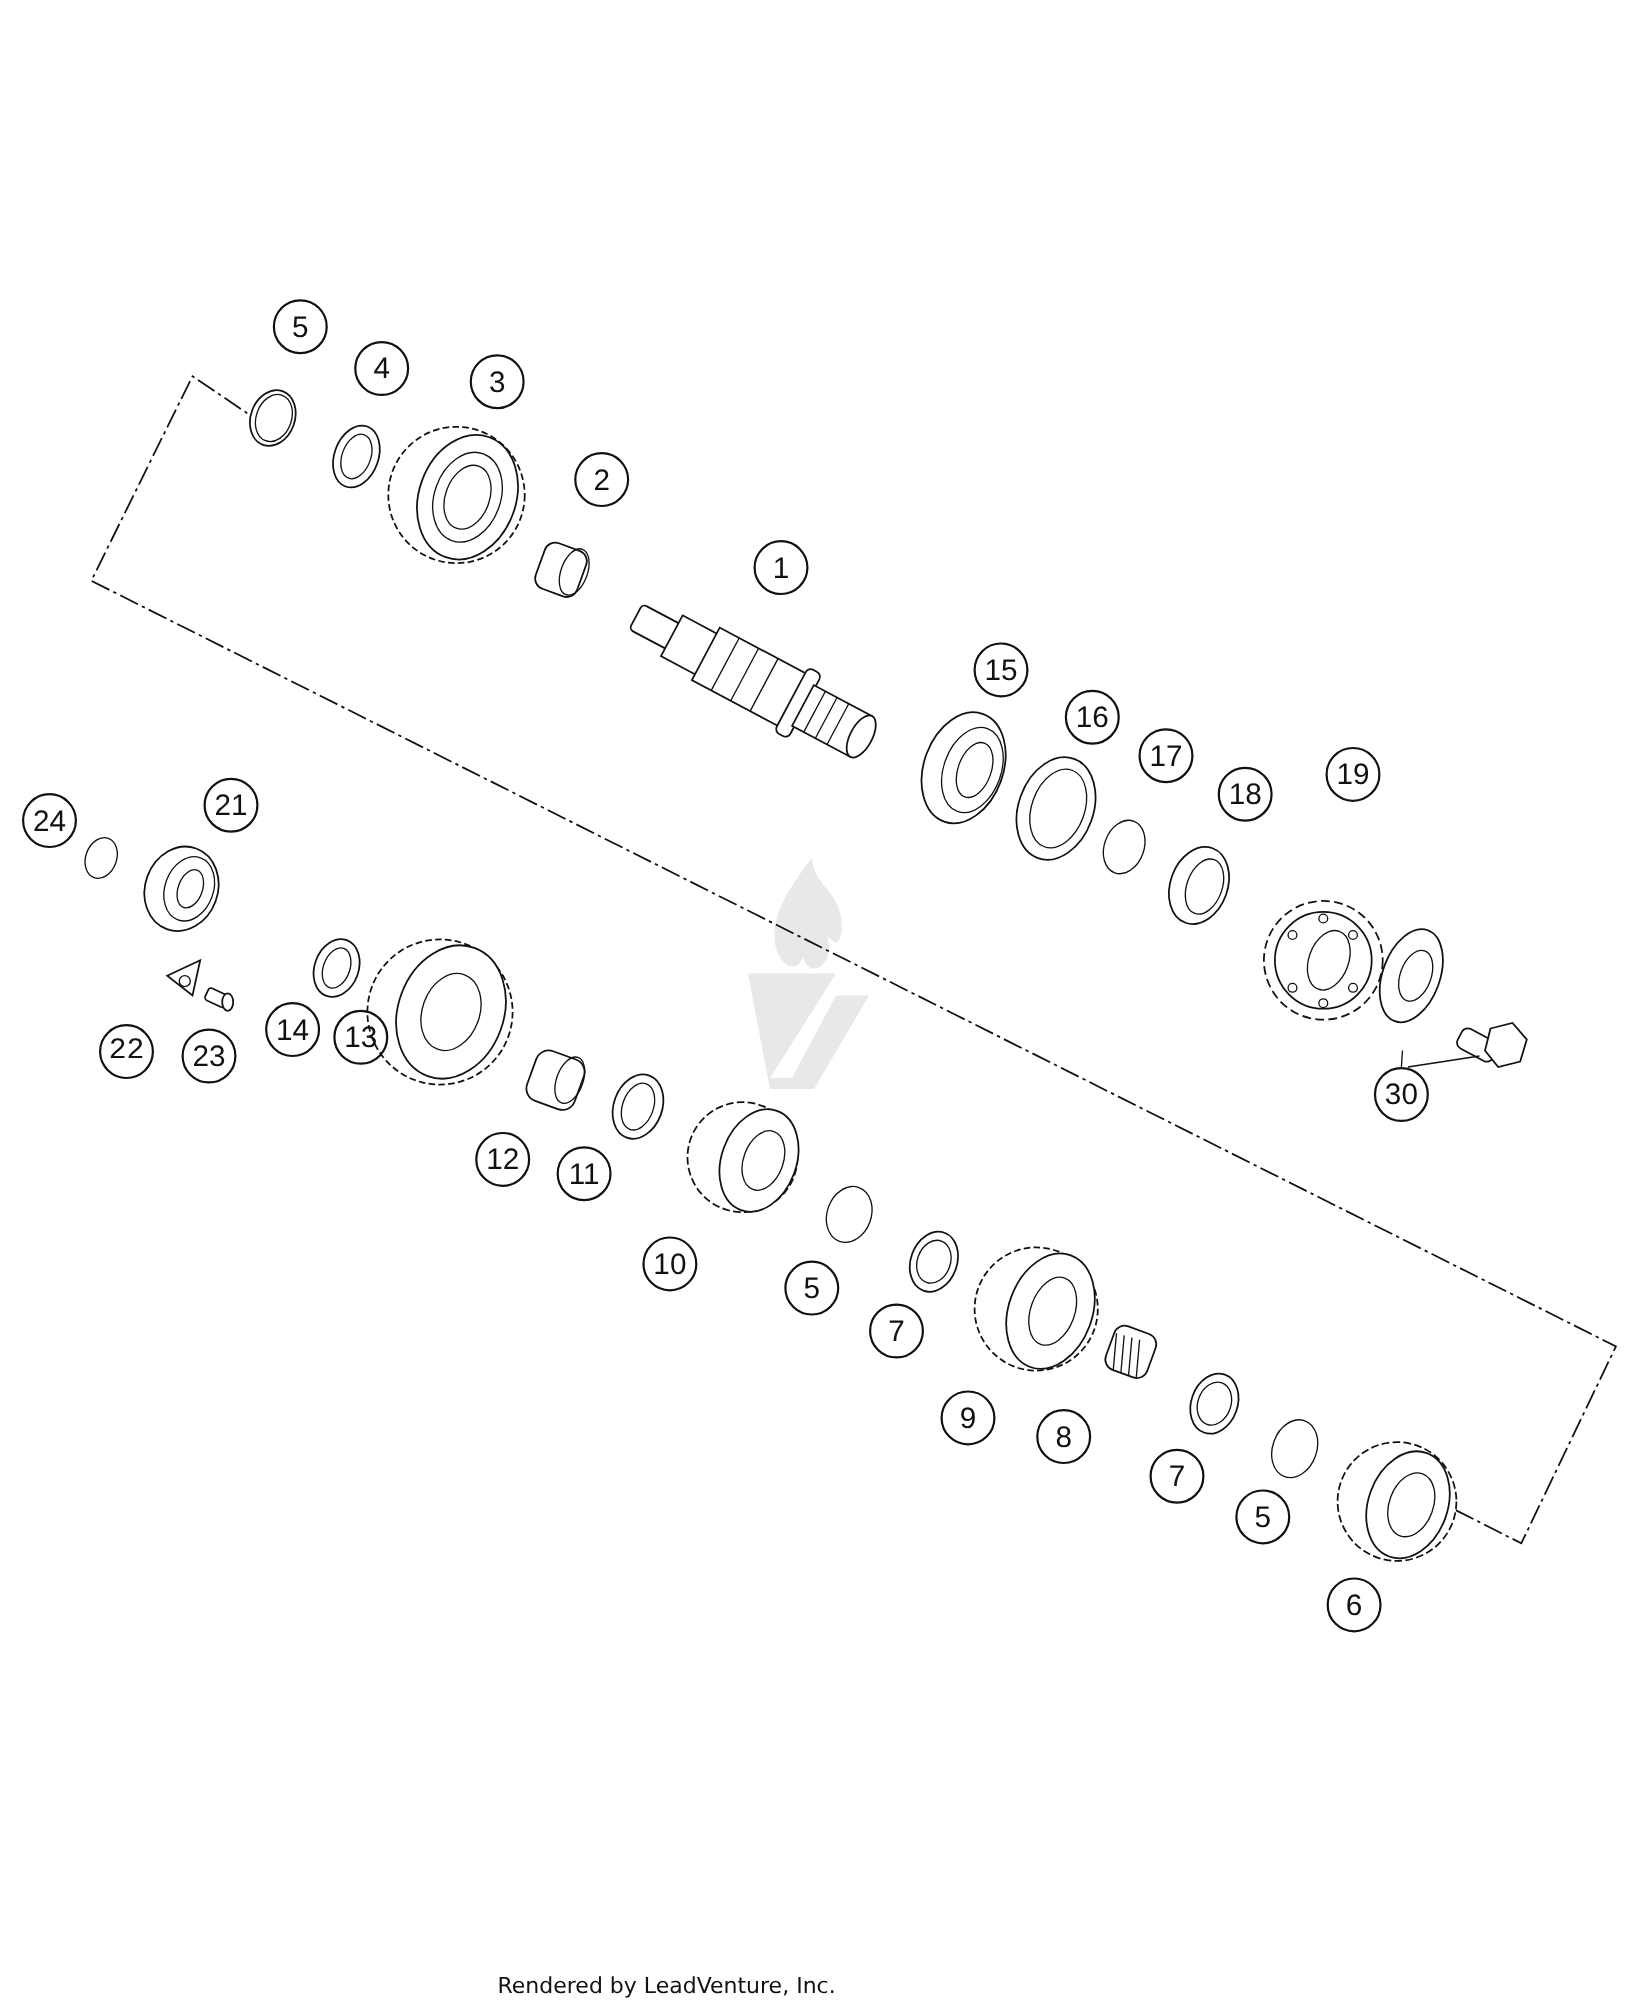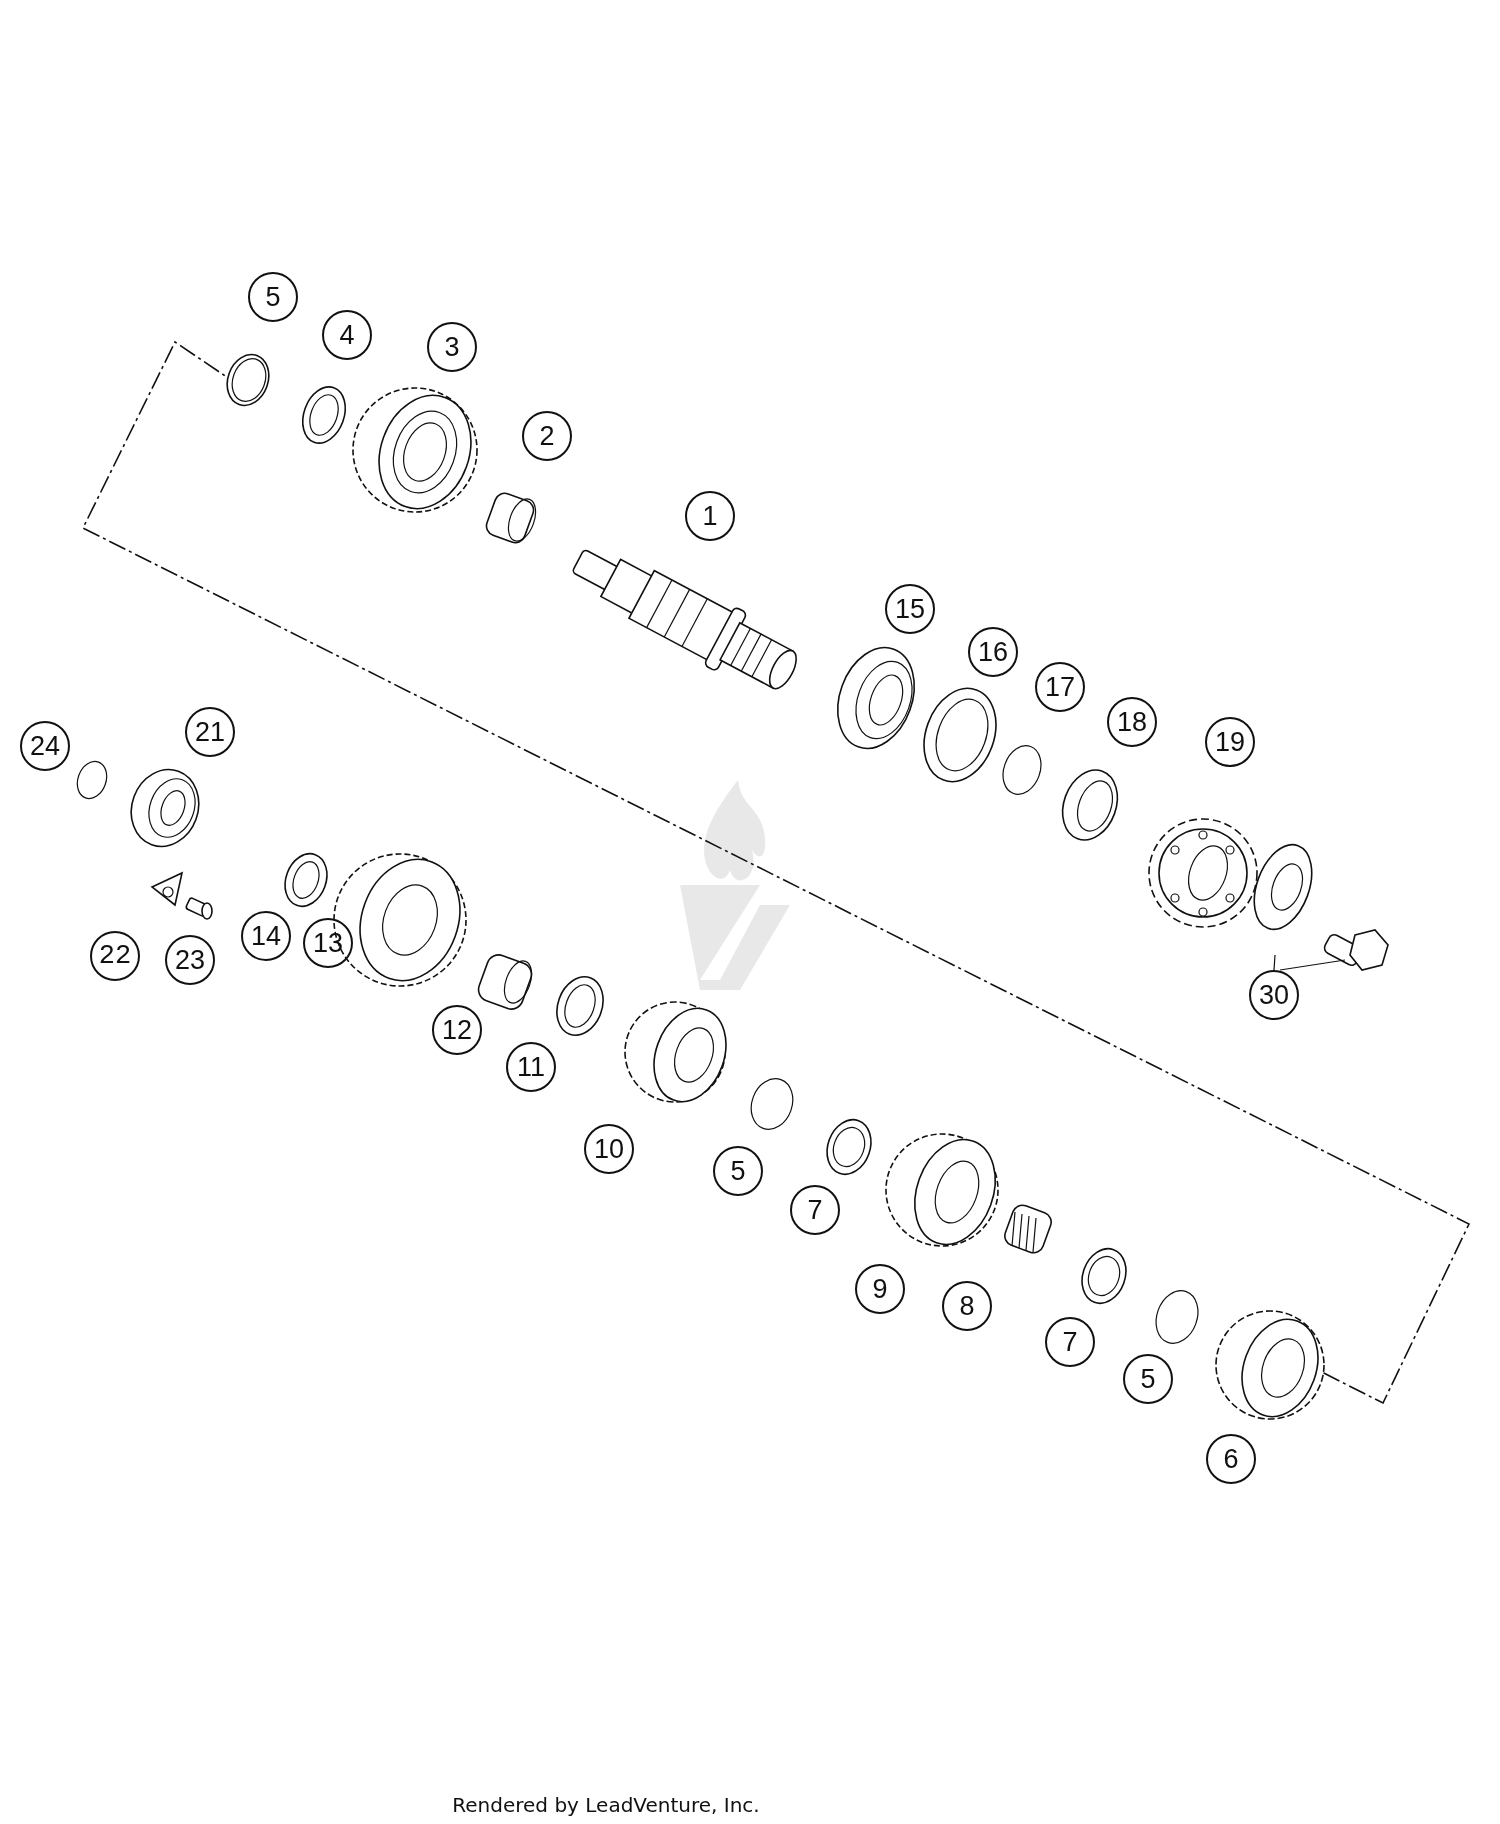--- a/index.html
+++ b/index.html
@@ -176,29 +176,29 @@
   <div id="callouts">
       <div class="callout" style="left: 273px; top: 297px;">5</div>
       <div class="callout" style="left: 347px; top: 335px;">4</div>
       <div class="callout" style="left: 452px; top: 347px;">3</div>
       <div class="callout" style="left: 547px; top: 436px;">2</div>
       <div class="callout" style="left: 710px; top: 516px;">1</div>
       <div class="callout" style="left: 910px; top: 609px;">15</div>
       <div class="callout" style="left: 993px; top: 652px;">16</div>
       <div class="callout" style="left: 1060px; top: 687px;">17</div>
       <div class="callout" style="left: 1132px; top: 722px;">18</div>
-      <div class="callout" style="left: 1230px; top: 742px;">19</div>
+      <div class="callout" style="left: 1230px; top: 704px;">19</div>
       <div class="callout" style="left: 1274px; top: 995px;">30</div>
       <div class="callout" style="left: 45px; top: 746px;">24</div>
       <div class="callout" style="left: 210px; top: 732px;">21</div>
       <div class="callout" style="left: 115px; top: 956px; font-family: Liberation Mono, monospace;">22</div>
       <div class="callout" style="left: 190px; top: 960px;">23</div>
       <div class="callout" style="left: 266px; top: 936px;">14</div>
       <div class="callout" style="left: 328px; top: 943px;">13</div>
-      <div class="callout" style="left: 457px; top: 1030px;">12</div>
+      <div class="callout" style="left: 457px; top: 1054px;">12</div>
       <div class="callout" style="left: 531px; top: 1067px;">11</div>
       <div class="callout" style="left: 609px; top: 1149px;">10</div>
       <div class="callout" style="left: 738px; top: 1171px;">5</div>
       <div class="callout" style="left: 815px; top: 1210px;">7</div>
       <div class="callout" style="left: 880px; top: 1289px;">9</div>
       <div class="callout" style="left: 967px; top: 1306px;">8</div>
       <div class="callout" style="left: 1070px; top: 1342px;">7</div>
       <div class="callout" style="left: 1148px; top: 1379px;">5</div>
       <div class="callout" style="left: 1231px; top: 1459px;">6</div>
     </div>

